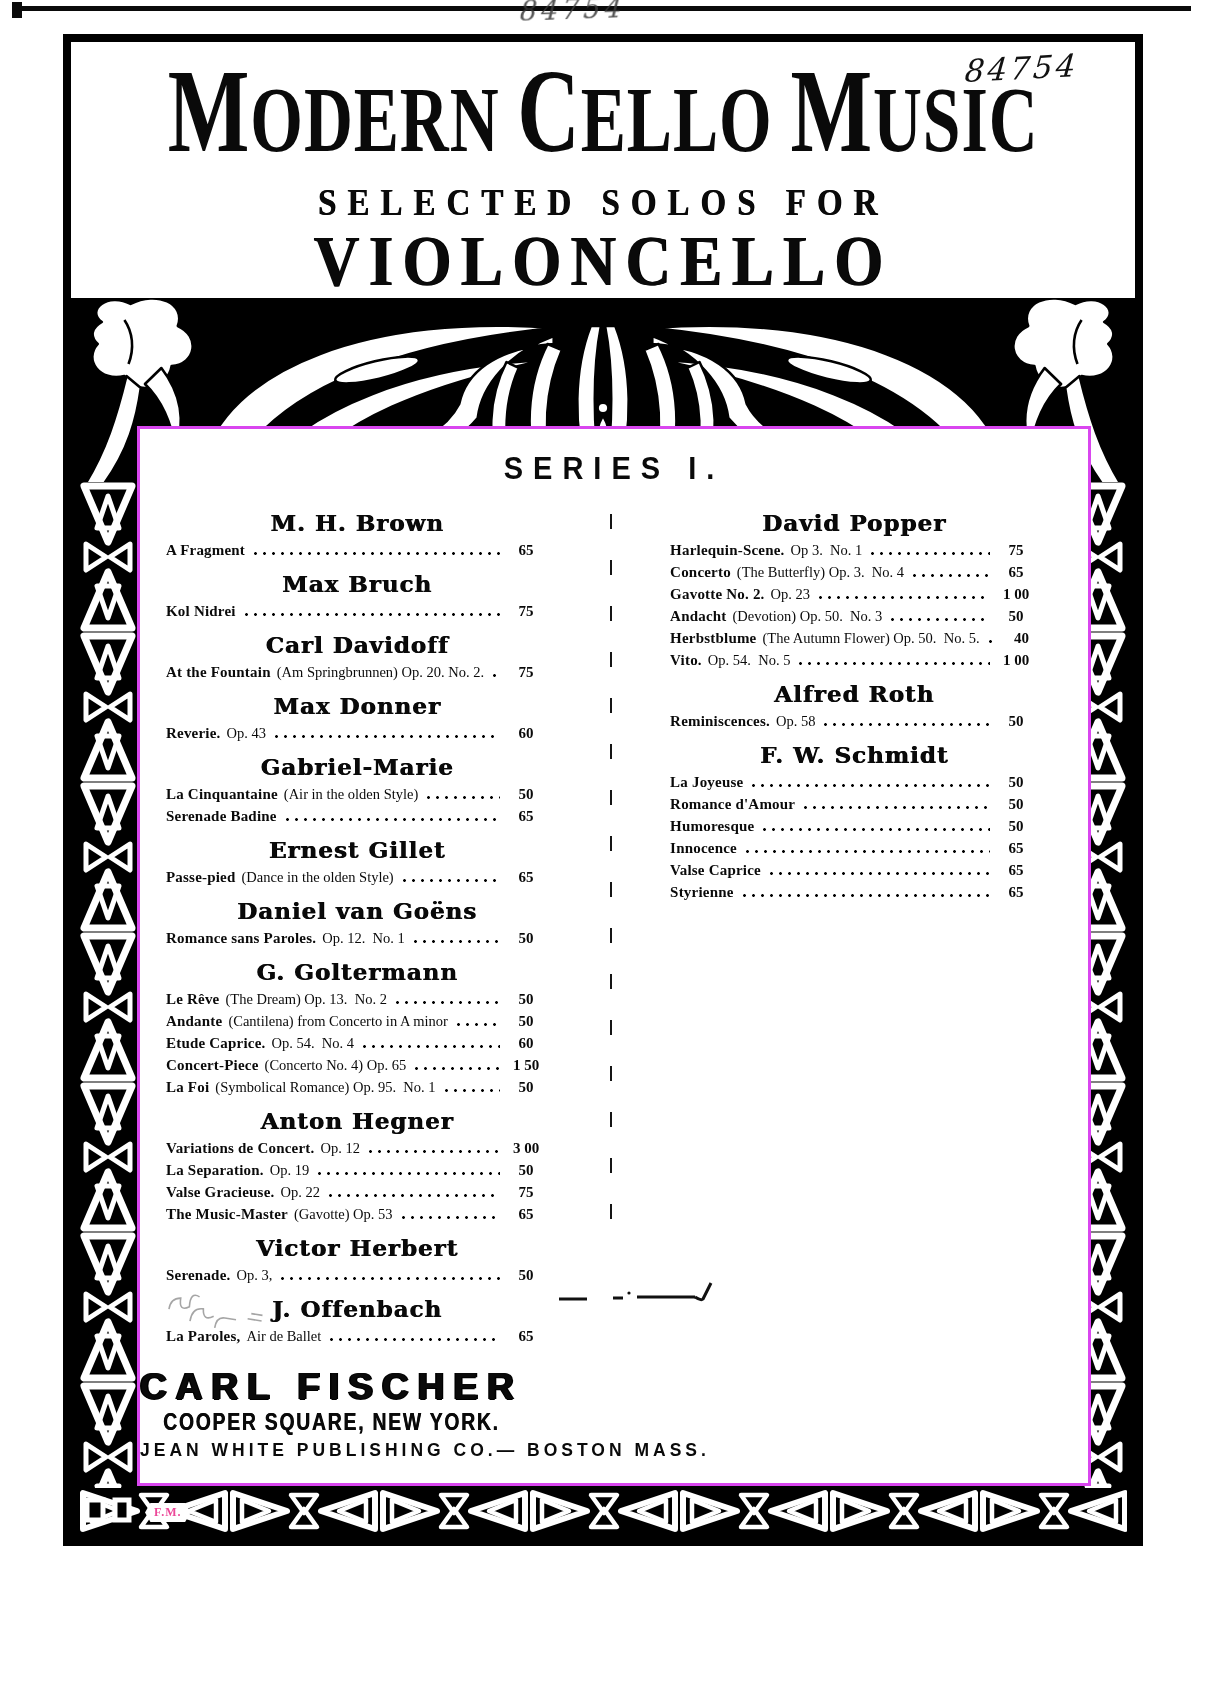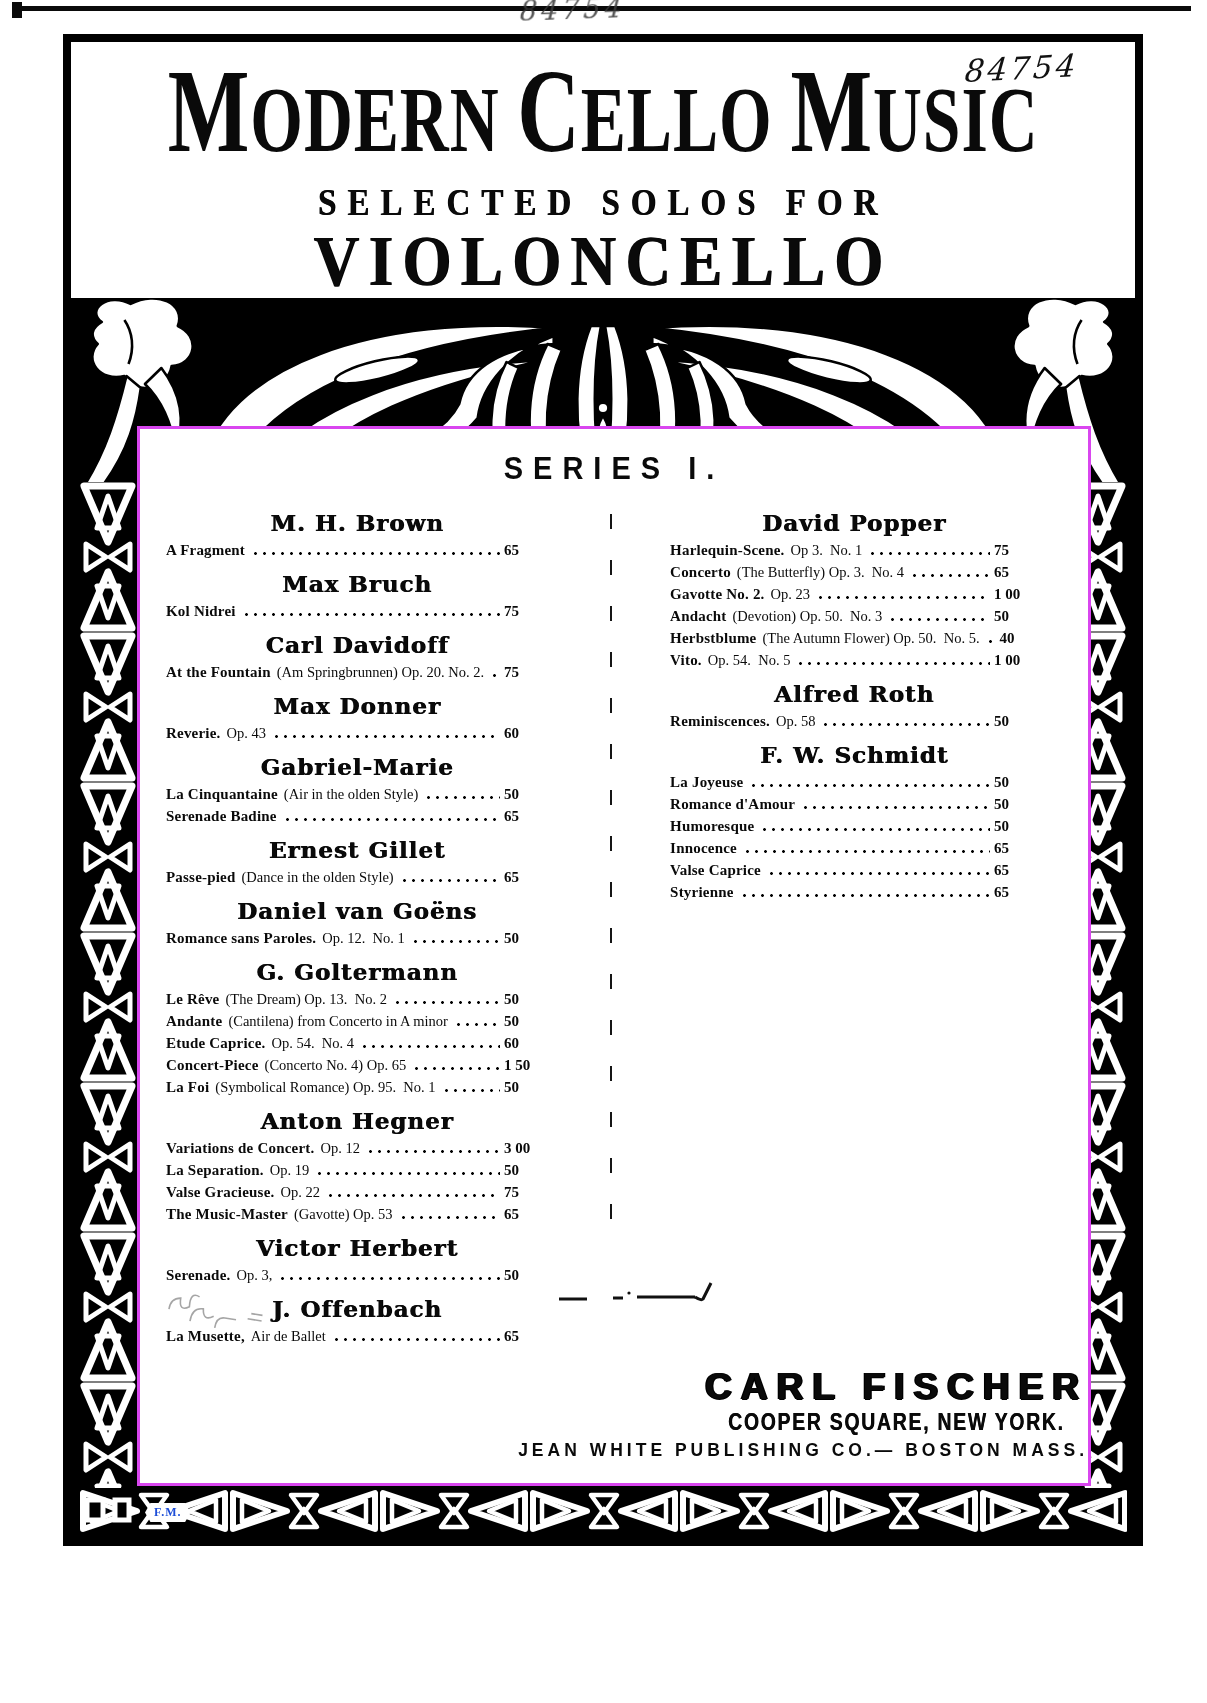--- a/index.html
+++ b/index.html
@@ -36,21 +36,21 @@
     letter-spacing:4px;transform:scale(.97,1.12);text-shadow:.8px 0 #000;}
 
   
   .lower{position:relative;flex:1;background:#000;}
   .deco-band{position:absolute;left:0;top:0;width:100%;height:186px;}
   .strip{position:absolute;}
   .strip-left{left:8px;top:184px;bottom:4px;width:58px;}
   .strip-right{right:8px;top:184px;bottom:4px;width:58px;}
   .strip-bottom{left:8px;right:8px;bottom:4px;height:46px;}
   .strip svg{width:100%;height:100%;display:block;}
-  .monogram{position:absolute;left:74px;bottom:16px;z-index:3;background:#fff;color:#1d4ed8;
+  .monogram{position:absolute;left:74px;bottom:16px;z-index:3;background:#fff;color:#ec4899;
     font-family:"Liberation Serif",serif;font-weight:bold;font-size:12px;letter-spacing:1px;
     padding:2px 9px;clip-path:polygon(12% 0,88% 0,100% 50%,88% 100%,12% 100%,0 50%);}
 
   
   .list-box{position:absolute;left:66px;right:44px;top:128px;bottom:52px;background:#fff;
     border:3px solid #d946ef;box-sizing:border-box;padding-top:24px;z-index:2;}
   .series-title{text-align:center;font-family:"Liberation Sans",sans-serif;font-weight:bold;
     font-size:29px;letter-spacing:10px;margin-bottom:14px;transform:scale(1,1.05);}
   .columns{position:relative;display:flex;align-items:flex-start;gap:20px;}
   .divider{position:absolute;left:49.6%;top:14px;height:712px;width:2px;
@@ -59,28 +59,28 @@
   .col-0{padding:0 58px 0 26px;}
   .col-1{padding:0 62px 0 44px;}
   .composer{font-family:"DejaVu Serif",serif;font-weight:bold;font-size:23px;line-height:26px;
     text-align:center;margin:10px 0 3px;letter-spacing:1px;text-shadow:.7px 0 #000;}
   .row{display:flex;align-items:baseline;font-size:15px;line-height:22px;}
   .row .t{font-weight:bold;white-space:pre;letter-spacing:.2px;}
   .row .d{margin-left:6px;white-space:pre;font-size:14.5px;}
   .row .leader{flex:1;min-width:10px;margin:0 4px 0 6px;height:7px;align-self:flex-end;margin-bottom:4px;
     background-image:radial-gradient(circle,#000 1.3px,transparent 1.5px);
     background-size:9px 7px;background-repeat:repeat-x;background-position:0 55%;}
-  .row .p{font-weight:bold;width:44px;text-align:left;white-space:pre;flex:none;}
+  .row .p{font-weight:bold;width:44px;text-align:center;white-space:pre;flex:none;}
 
   
   .scribble{position:absolute;left:18px;bottom:116px;opacity:.6;}
   .hand-check{position:absolute;left:44%;bottom:176px;}
 
   
-  .pub{position:absolute;left:12px;right:0;bottom:22px;text-align:right;}
+  .pub{position:absolute;left:0;right:0;bottom:22px;text-align:left;}
   .pub-name span{display:inline-block;font-family:"Liberation Sans",sans-serif;font-weight:bold;
     font-size:37px;letter-spacing:9px;transform:scale(1,.98);
     text-shadow:1.4px 0 #000,-1.4px 0 #000,0 .8px #000;}
   .pub-line1 span{display:inline-block;font-family:"Liberation Sans",sans-serif;font-weight:bold;
     font-size:22px;letter-spacing:2px;transform:scale(.88,1.12);margin-top:1px;text-shadow:.5px 0 #000;}
   .pub-line2 span{display:inline-block;font-family:"Liberation Sans",sans-serif;font-weight:bold;
     font-size:17.5px;letter-spacing:4px;margin-top:5px;transform:scale(1,1.05);}
 </style>
 </head>
 <body>
@@ -304,21 +304,21 @@
                   <div class="row">
                     <span class="t">Serenade.</span>
                     <span class="d">Op. 3,</span>
                     <span class="leader"></span>
                     <span class="p">50</span>
                   </div>
                 </div>
                 <div class="section">
                   <h3 class="composer">J. Offenbach</h3>
                   <div class="row">
-                    <span class="t">La Musette,</span>
+                    <span class="t">La Paroles,</span>
                     <span class="d">Air de Ballet</span>
                     <span class="leader"></span>
                     <span class="p">65</span>
                   </div>
                 </div>
               </div>
             <div class="col col-1">
                 <div class="section">
                   <h3 class="composer">David Popper</h3>
                   <div class="row">

